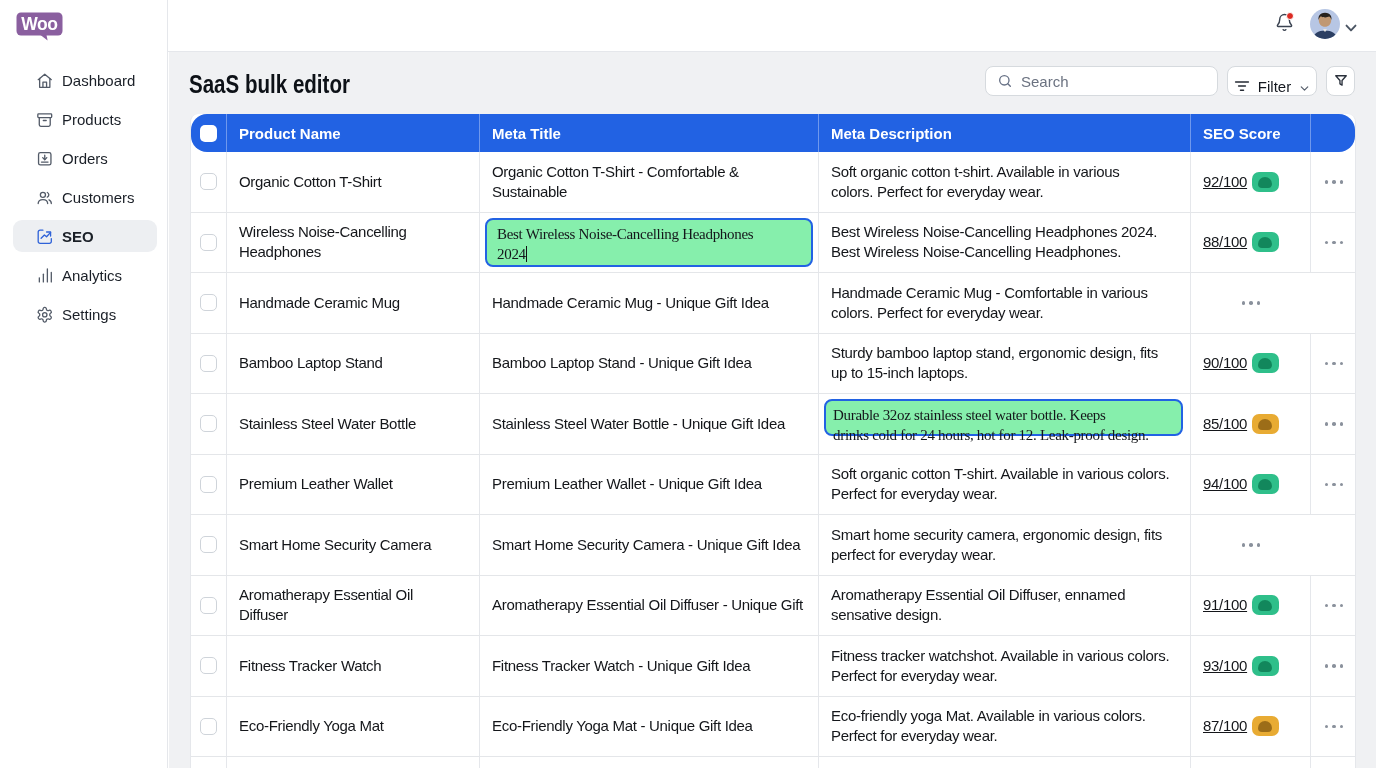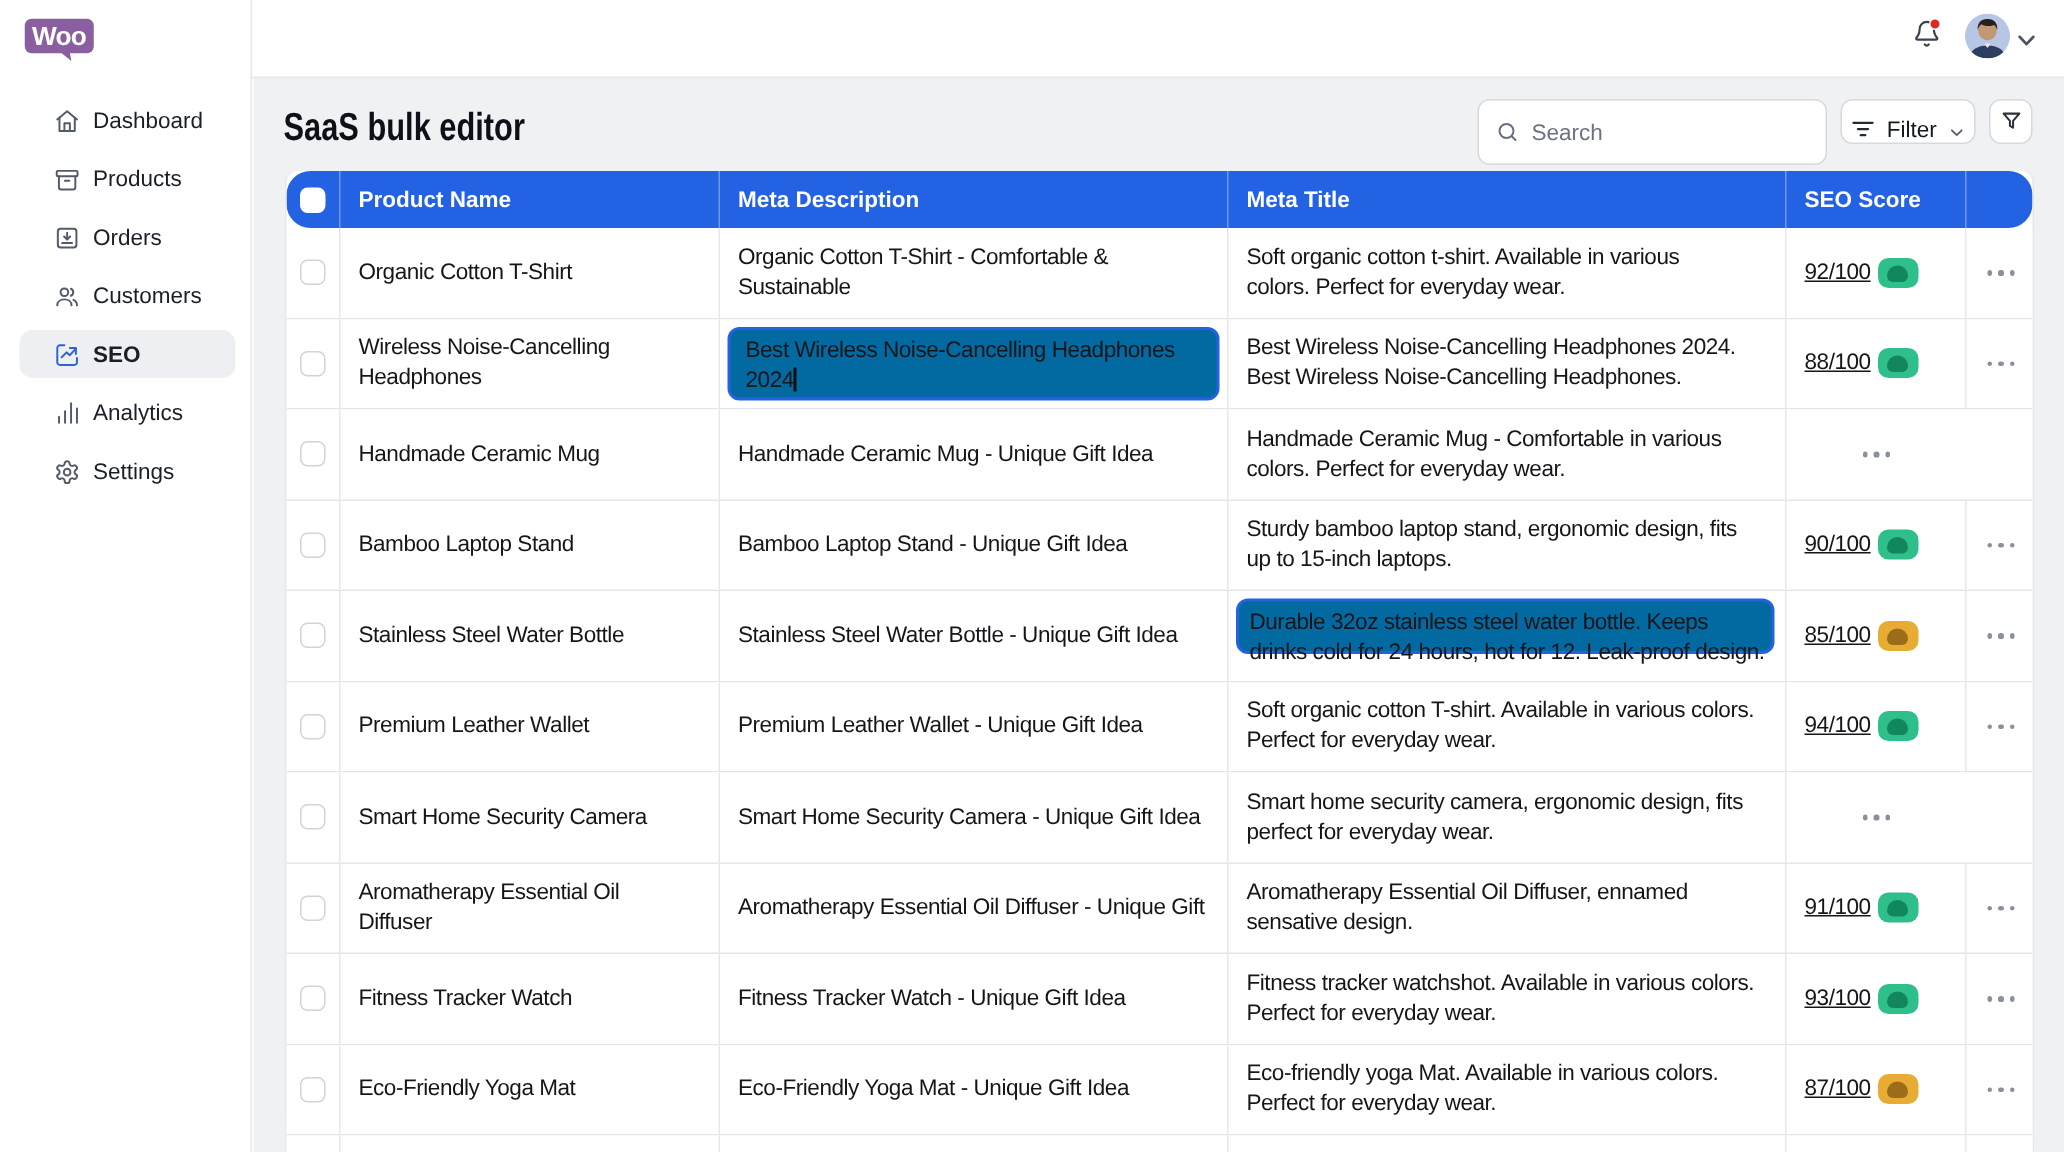--- a/index.html
+++ b/index.html
@@ -16,21 +16,21 @@
   .nav { position:absolute; left:0; top:61px; width:168px; }
   .nav-item { position:relative; height:39px; display:flex; align-items:center; padding-left:36px; }
   .nav-item .ic { width:17.5px; height:17.5px; flex:0 0 17.5px; }
   .nav-item .lbl { margin-left:8.5px; font-size:15px; font-weight:500; color:#1a1f27; letter-spacing:0; }
   .nav-item.active { }
   .nav-pill { position:absolute; left:13px; top:220px; width:144px; height:32px; background:#edeff2; border-radius:9px; }
 
   
   h1 { position:absolute; left:189px; top:68.5px; font-size:26px; font-weight:700; color:#0d1117; transform:scaleX(0.79); transform-origin:left; white-space:nowrap; }
 
-  .searchbox { position:absolute; left:985px; top:66px; width:233px; height:44px; background:#fff; border:1px solid #d6dade; border-radius:8px; display:flex; align-items:center; padding-left:11px; }
+  .searchbox { position:absolute; left:985px; top:66px; width:233px; height:30px; background:#fff; border:1px solid #d6dade; border-radius:8px; display:flex; align-items:center; padding-left:11px; }
   .searchbox .ph { color:#6b7280; font-size:15px; margin-left:8px; }
   .btn-filter { position:absolute; left:1227px; top:66px; width:90px; height:30px; background:#fff; border:1px solid #d6dade; border-radius:8px; display:flex; align-items:flex-end; justify-content:center; gap:7px; }
   .btn-filter .txt { font-size:15px; color:#14181f; }
   .btn-funnel { position:absolute; left:1326px; top:66px; width:29px; height:30px; background:#fff; border:1px solid #d6dade; border-radius:8px; display:flex; align-items:center; justify-content:center; }
 
   
   .bell { position:absolute; left:1275px; top:11.5px; }
   .reddot { position:absolute; left:1285.5px; top:11.8px; width:8.6px; height:8.6px; background:#dc2a22; border:1.2px solid #fff; border-radius:50%; }
   .avatar { position:absolute; left:1310px; top:9px; width:30px; height:30px; border-radius:50%; overflow:hidden; }
   .chev-top { position:absolute; left:1345px; top:19px; width:12px; height:10px; }
@@ -50,21 +50,21 @@
   .cb { width:17px; height:17px; background:#fff; border:1.5px solid #cfd4da; border-radius:5px; }
   .score { gap:5px;text-decoration:underline; }
   .badge { width:27px; height:20px; border-radius:7px; position:relative; flex:0 0 27px; }
   .badge.g { background:#2fbf8a; }
   .badge.o { background:#e8ab33; }
   .badge i { position:absolute; left:6px; top:5px; width:14px; height:11px; border-radius:7px 7px 4px 4px; display:block; }
   .badge.g i { background:#12875c; }
   .badge.o i { background:#9c6d18; }
   .dots { justify-content:center; gap:4px; padding:0; }
   .dot { width:3.5px; height:3.5px; border-radius:50%; background:#8a919c; }
-  .editbox { position:absolute; background:#0369a1; border:2px solid #2262e3; border-radius:8px; font-size:15px; color:#14161a; line-height:20.2px; letter-spacing:-0.3px; white-space:nowrap; }
+  .editbox { position:absolute; background:#86efac; border:2px solid #2262e3; border-radius:8px; font-size:15px; color:#14161a; line-height:20.2px; letter-spacing:-0.3px; white-space:nowrap;font-family:Liberation Serif, serif; }
   .eb-title { left:5px; top:5.5px; width:328px; height:49px; padding:4px 10px; }
   .eb-desc { left:5px; top:5px; width:359px; height:37px; padding:3.5px 7px; }
   .cursor { display:inline-block; width:1.5px; height:16px; background:#111; vertical-align:-3px; }
   .filler { display:grid; grid-template-columns:36px 253px 339px 372px 120px 46px; height:12px; background:#fff; }
   .filler > div { border-right:1px solid #e5e7eb; }
   .filler > div:last-child { border-right:none; }
 </style>
 </head>
 <body>
   <div class="content-bg"></div>
@@ -188,22 +188,22 @@
       <path d="M1.5 2.6 6 7.4l4.5-4.8"></path>
     </svg>
   </div>
 
   <div class="card" id="card">
     <div class="thead">
       <div class="cbc">
         <span class="hcb"></span>
       </div>
       <div>Product Name</div>
+      <div>Meta Title</div>
       <div>Meta Description</div>
-      <div>Meta Title</div>
       <div>SEO Score</div>
       <div></div>
     </div>
     <div id="rows">
       <div class="row">
     <div class="cbc">
           <span class="cb"></span>
         </div>
     <div>
           <span>Organic Cotton T-Shirt</span>

